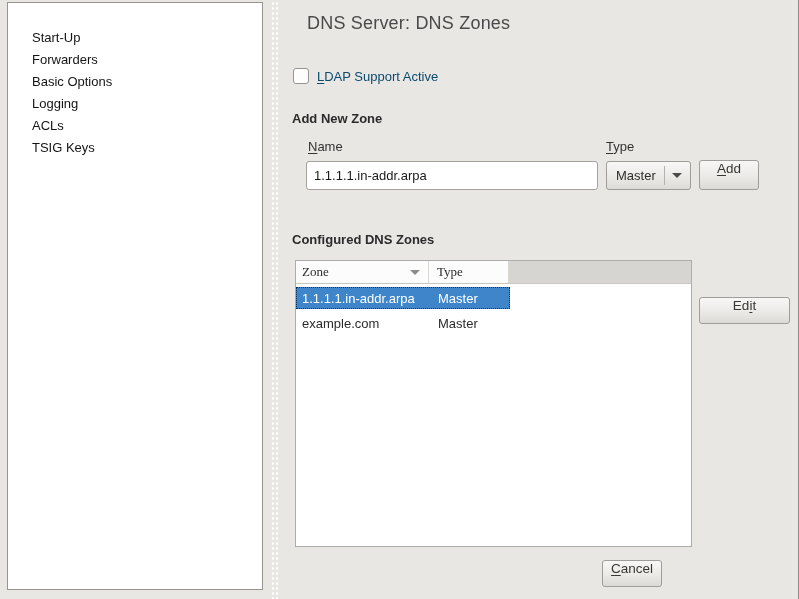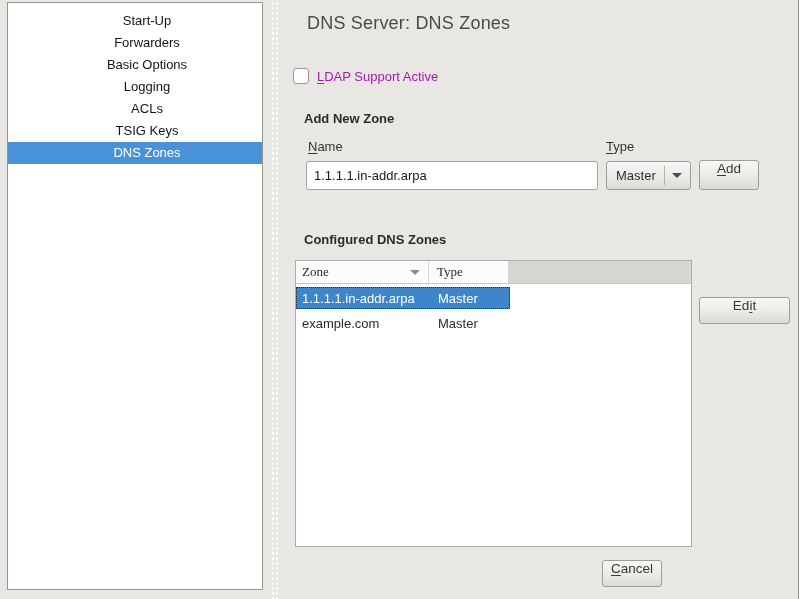--- a/index.html
+++ b/index.html
@@ -16,23 +16,22 @@
     background: #e9e7e4;
     border-right: 1px solid #8e8c89;
   }
 
   
   .sidebar {
     position: absolute; left: 7px; top: 2px;
     width: 256px; height: 588px;
     background: #ffffff;
     border: 1px solid #96948f;
-    padding-top: 7px;
+    padding-top: 24px;
     overflow: hidden;
-    text-align: center;
   }
   .nav-item {
     height: 22px; line-height: 22px;
     padding-left: 24px;
     font-size: 13px;
     color: #141414;
     cursor: default;
     white-space: nowrap;
   }
   .nav-item.selected {
@@ -57,23 +56,23 @@
   }
 
   .checkbox-row { position: absolute; left: 293px; top: 68px; display: flex; align-items: center; }
   .checkbox-box {
     width: 16px; height: 16px;
     background: #fdfdfd;
     border: 1px solid #999691;
     border-radius: 3px;
     cursor: pointer;
   }
-  .checkbox-label { margin-left: 8px; font-size: 13px; color: #a21caf; text-align: center; }
-
-  .section-label { position: absolute; font-size: 13px; font-weight: 700; color: #2b2b2b; margin-left: 12px; }
+  .checkbox-label { margin-left: 8px; font-size: 13px; color: #0c4a6e; text-align: center; }
+
+  .section-label { position: absolute; font-size: 13px; font-weight: 700; color: #2b2b2b; }
   .field-label   { position: absolute; font-size: 13px; color: #333; }
   .mn { text-decoration: underline; text-underline-offset: 2px; }
 
   .text-input {
     position: absolute; left: 306px; top: 161px;
     width: 292px; height: 29px;
     background: #ffffff;
     border: 1px solid #a3a19d;
     border-radius: 3px;
     font-family: "Liberation Sans", sans-serif;
@@ -160,21 +159,20 @@
 
 <div class="window">
 
   <div class="sidebar">
     <div class="nav-item">Start-Up</div>
     <div class="nav-item">Forwarders</div>
     <div class="nav-item">Basic Options</div>
     <div class="nav-item">Logging</div>
     <div class="nav-item">ACLs</div>
     <div class="nav-item">TSIG Keys</div>
-    <div class="nav-item selected">DNS Zones</div>
   </div>
 
   <div class="splitter"></div>
 
   <div class="page-title">DNS Server: DNS Zones</div>
 
   <div class="checkbox-row">
     <div class="checkbox-box"></div>
     <div class="checkbox-label"><span></span><span class="mn">L</span><span>DAP Support Active</span></div>
   </div>

